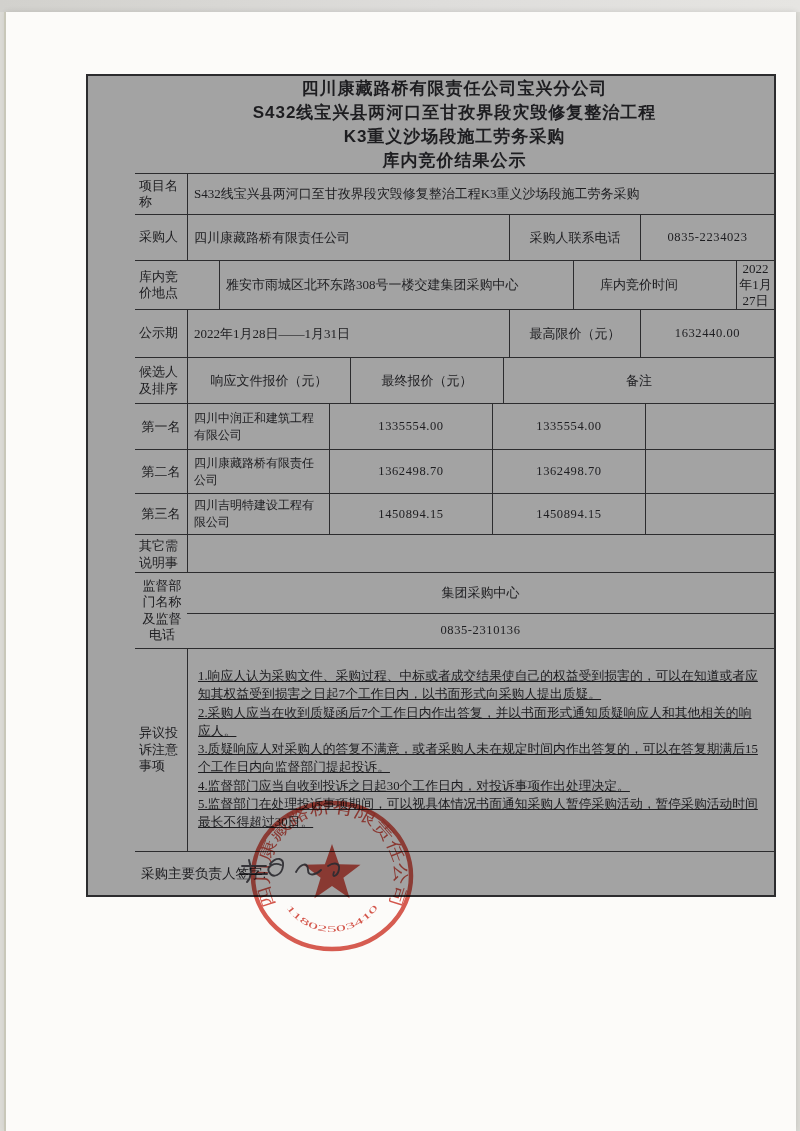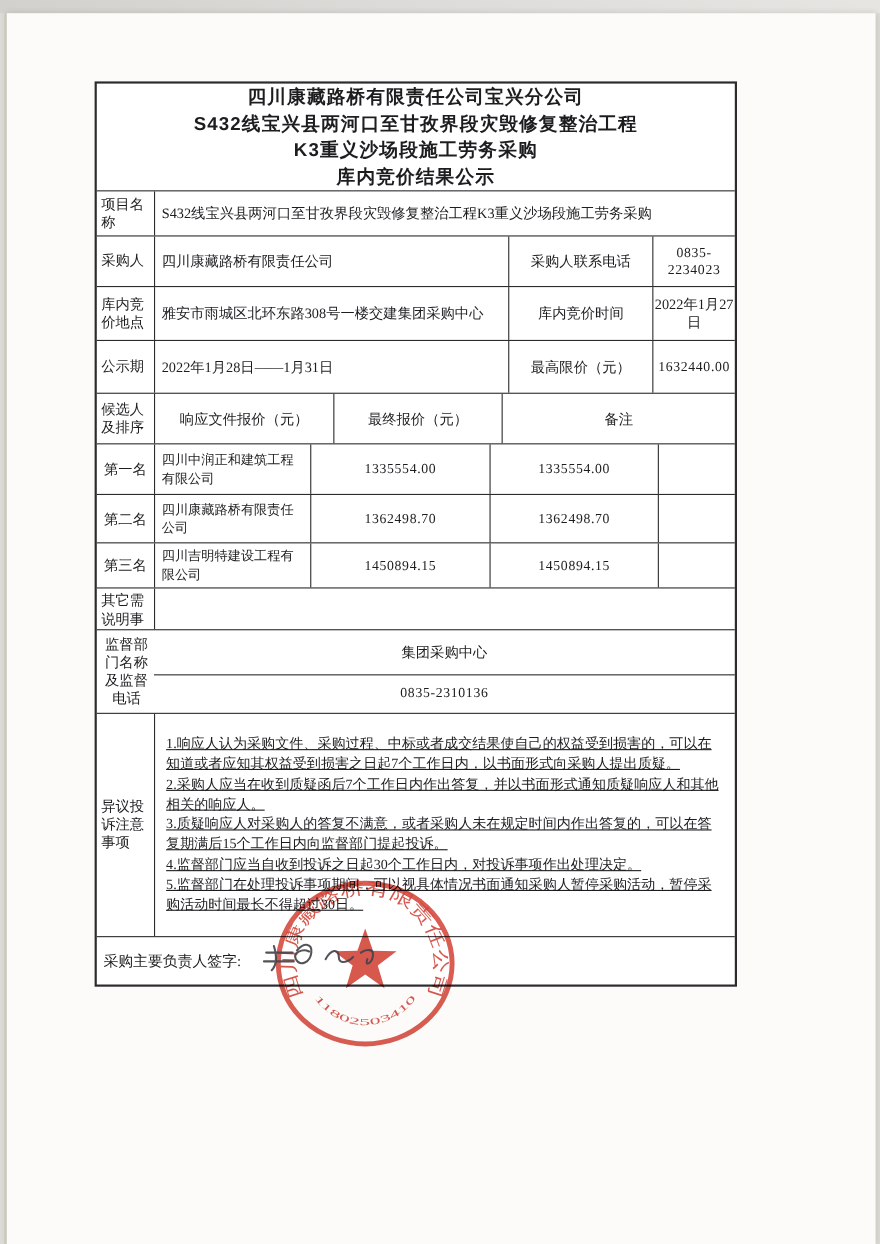--- a/index.html
+++ b/index.html
@@ -19,44 +19,45 @@
   .paper-edge-left{
     position:absolute;left:4px;top:12px;width:2px;height:1119px;
     background:#c6c4b4;opacity:.8;
   }
   .paper-edge-top{
     position:absolute;left:0;top:0;width:800px;height:12px;
     background:linear-gradient(90deg,#d2d1cd 0%,#dedddb 55%,#e6e5e2 100%);
   }
   
   .tbl{
-    position:absolute;left:86px;top:74px;width:584px;
+    position:absolute;left:86px;top:74px;width:690px;
     border:2px solid #2c2c2e;
     box-sizing:border-box;
-    background:#ffffff;
+    background:#a3a3a3;
+    padding-left:47px;
   }
   .r{display:flex;border-top:1.5px solid #2c2c2e;}
   .r.first{border-top:none;}
   .c{box-sizing:border-box;flex:0 0 auto;display:flex;align-items:center;overflow:hidden;}
   .c + .c{border-left:1.5px solid #2c2c2e;}
   .c.grow{flex:1 1 auto;}
   .c.center{justify-content:center;text-align:center;}
   .c.left{justify-content:flex-start;text-align:left;padding-left:6px;padding-right:4px;}
   .c.top{align-items:flex-start;}
   .w-label{width:52px;}
   .w-main{width:322px;}
   .w-h2{width:131px;}
   .w-name{width:142px;}
   .w-resp{width:163px;}
   .w-final{width:153px;}
   .fs13{font-size:13px;line-height:16px;}
   .lbl{font-size:13px;line-height:16.5px;padding:3px 2px 3px 4px;}
   .num{font-family:"Liberation Serif", serif;font-size:12.5px;letter-spacing:.6px;}
   .h-title{height:97px;flex-direction:column;justify-content:center;text-align:center;}
-  .h40{height:40px;} .h45{height:45px;} .h48{height:48px;} .h47{height:47px;}
+  .h40{height:40px;} .h45{height:45px;} .h48{height:48px;gap:32px;} .h47{height:47px;}
   .h43{height:43px;} .h37{height:37px;} .h75{height:75px;} .h202{height:202px;} .h-sign{height:43px;align-items:center;}
   .title-line{
     font-family:"Liberation Sans", sans-serif;
     font-weight:700;font-size:17px;line-height:24px;letter-spacing:1px;
     width:100%;text-align:center;
   }
   .clip2{max-height:33px;overflow:hidden;}
   .stack{display:flex;flex-direction:column;flex:1 1 auto;}
   .stack .sub{box-sizing:border-box;display:flex;align-items:center;justify-content:center;text-align:center;}
   .sub1{height:40px;}

